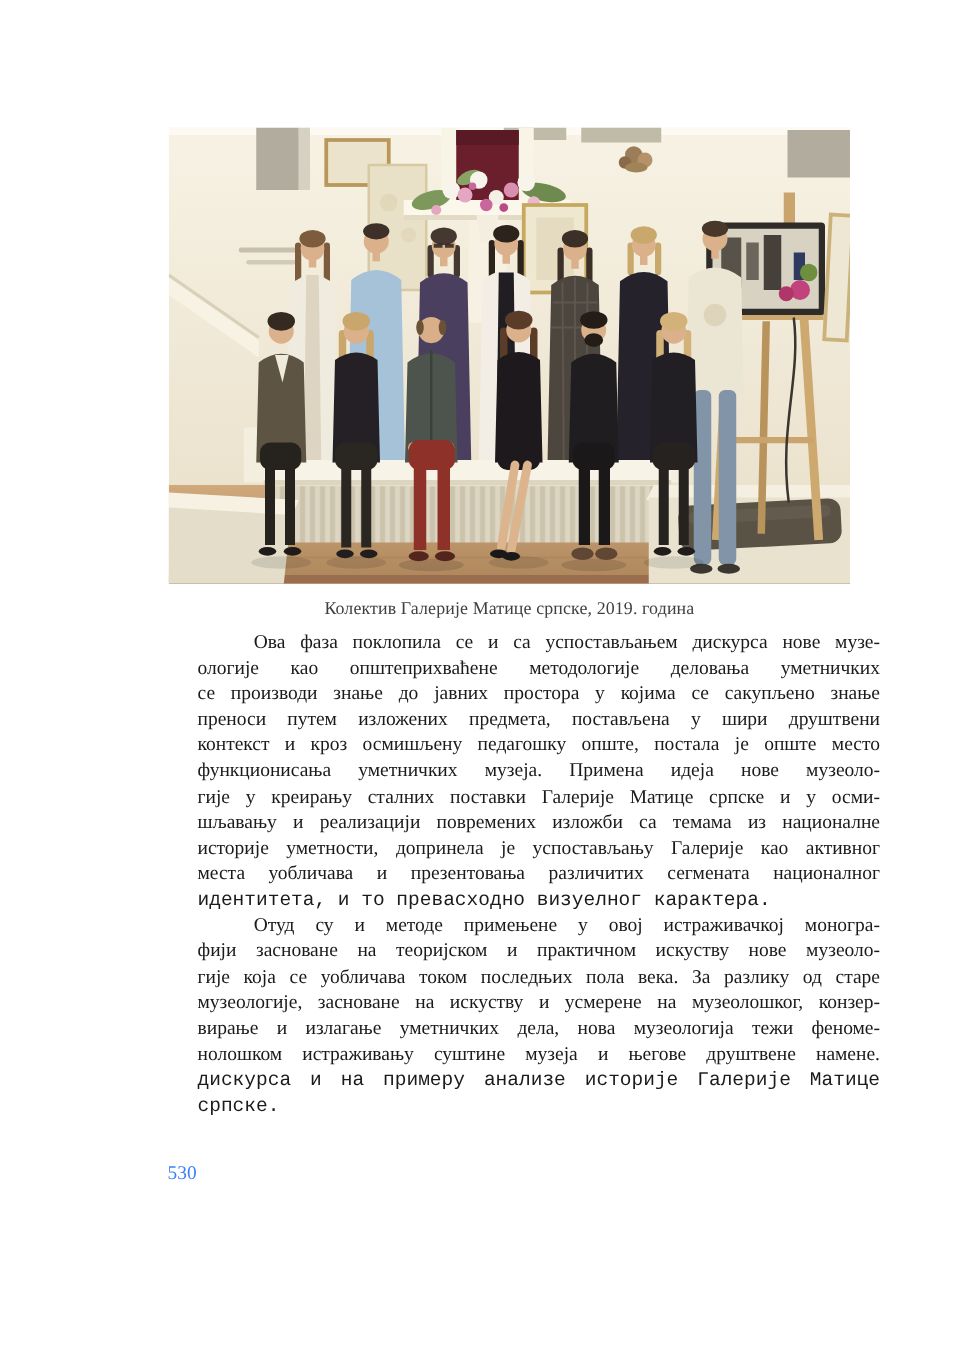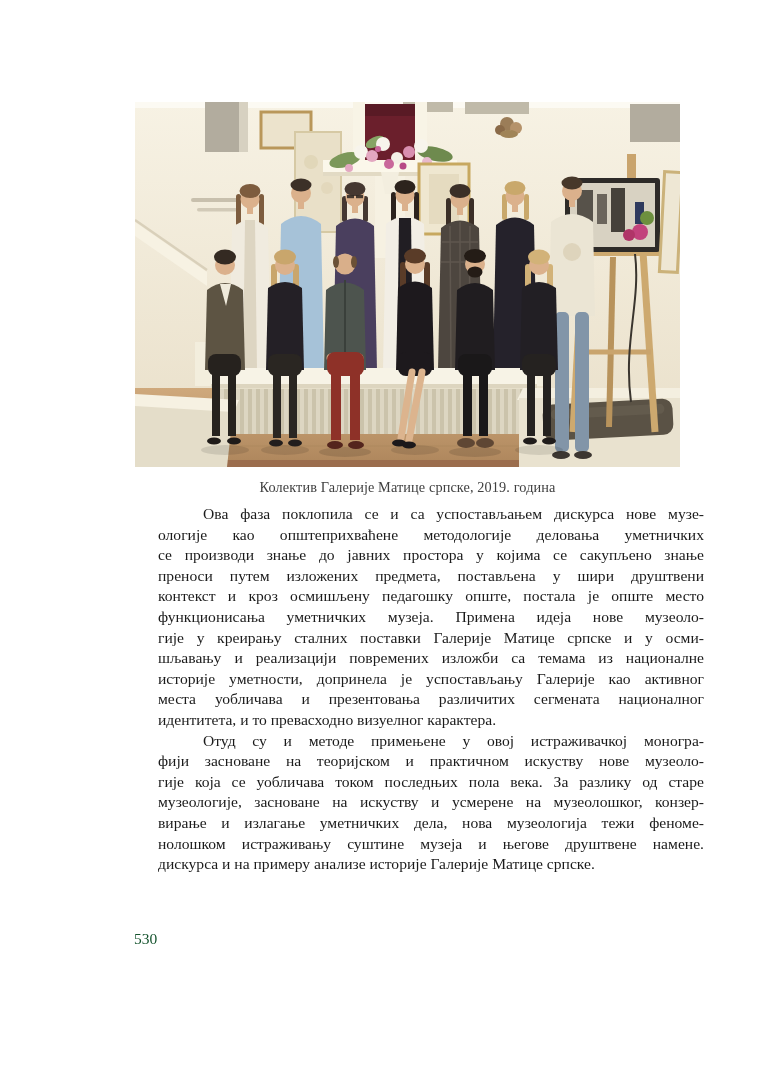--- a/index.html
+++ b/index.html
@@ -13,22 +13,22 @@
   .caption{
     position:absolute;left:135px;top:479px;width:545px;
     text-align:center;font-size:14.3px;color:#404040;letter-spacing:.1px;
   }
   .bodytext{
     position:absolute;left:134px;top:504px;width:546px;
     font-size:15.6px;line-height:20.6px;margin-left:24px;
   }
   .ln{text-align:justify;text-align-last:justify;white-space:normal;}
   .ln.first{text-indent:45px;}
-  .ln.end{text-align-last:left;}
-  .pageno{position:absolute;left:134px;top:930px;font-size:15.5px;color:#14532d;}
+  .ln.end{text-align-last:left;font-family:Liberation Mono, monospace;}
+  .pageno{position:absolute;left:134px;top:930px;font-size:15.5px;color:#3b82f6;}
 </style>
 </head>
 <body>
 
 <figure class="photo-wrap">
   <svg width="545" height="365" viewBox="0 0 545 365">
     <defs>
       <linearGradient id="wallg" x1="0" y1="0" x2="0" y2="1">
         <stop offset="0" stop-color="#f7f2e4"></stop>
           <stop offset="1" stop-color="#ebe2cd"></stop>

